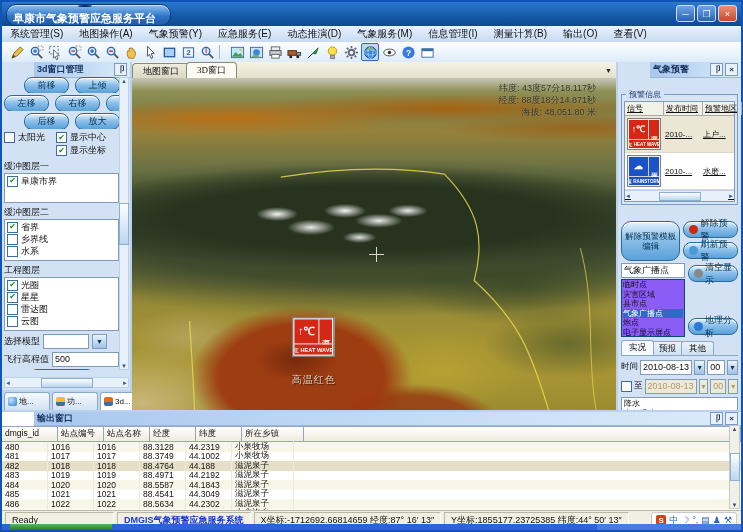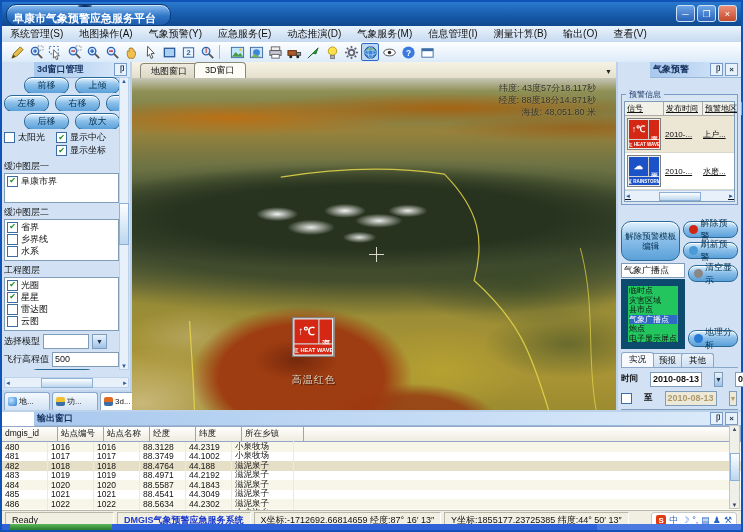--- a/index.html
+++ b/index.html
@@ -59,21 +59,21 @@
     display:flex;flex-direction:column;justify-content:space-between;align-items:center;font-size:6px;color:#2a5a9a;box-sizing:border-box;}
   .lp-hsb{position:absolute;left:2px;right:1px;bottom:22px;height:11px;background:#e8f0fa;border:1px solid #bcd2ea;
     display:flex;align-items:center;justify-content:space-between;font-size:6px;color:#2a5a9a;box-sizing:border-box;}
   .sb-thumb{background:linear-gradient(#fdfeff,#bcd6ee);border:1px solid #8ab0d8;}
   .dock{position:absolute;left:0;right:0;bottom:0;height:20px;background:#c2d6ee;display:flex;gap:2px;padding:2px 2px 0;box-sizing:border-box;}
   .dtab{flex:none;width:38px;border:1px solid #8aa8cc;border-bottom:none;background:linear-gradient(#f4f9fe,#d2e2f4);
     display:flex;align-items:center;gap:2px;padding:0 3px;font-size:8px;border-radius:3px 3px 0 0;white-space:nowrap;overflow:hidden;}
   .dtab.active{background:#fff;}
   .dico{width:9px;height:9px;flex:none;border-radius:2px;}
   
-  .maptabs{height:16px;display:flex;align-items:flex-end;background:linear-gradient(#f6f3e6,#e4e0cc);border-bottom:1px solid #9a9a8a;padding-left:8px;position:relative;}
+  .maptabs{height:16px;display:flex;align-items:flex-end;background:linear-gradient(#f6f3e6,#e4e0cc);border-bottom:1px solid #9a9a8a;position:relative;font-family:Liberation Serif, serif;}
   .mtab{height:14px;padding:0 10px;display:flex;align-items:center;font-size:9px;border:1px solid #8a8a7a;border-bottom:none;
     border-radius:4px 4px 0 0;background:linear-gradient(#efece0,#dcd8c4);margin-right:-4px;position:relative;}
   .mtab.active{background:#fdfcf4;z-index:2;height:15px;}
   .mtab-arrow{position:absolute;right:4px;bottom:3px;font-size:7px;color:#222;}
   .viewport{position:absolute;top:16px;left:0;right:0;bottom:0;overflow:hidden;
     background:
       radial-gradient(ellipse 30px 10px at 30% 41%,rgba(255,255,255,.95),transparent 70%),
       radial-gradient(ellipse 34px 11px at 37% 45%,rgba(255,255,255,.9),transparent 70%),
       radial-gradient(ellipse 30px 10px at 44% 40%,rgba(255,255,255,.95),transparent 70%),
       radial-gradient(ellipse 34px 10px at 51% 43%,rgba(255,255,255,.9),transparent 70%),
@@ -122,28 +122,28 @@
   .wg-row.sel{background:#ece6d4;}
   .wg-c{flex:none;padding:0 2px;font-size:8px;white-space:nowrap;overflow:hidden;}
   .sb-hx{height:10px;background:#e8f0fa;border-top:1px solid #bcd2ea;display:flex;align-items:center;justify-content:space-between;font-size:6px;color:#2a5a9a;}
   .rp-btns{display:flex;gap:3px;margin:3px 3px 2px;}
   .bigpill{width:60px;height:36px;border:1px solid #2a6a9a;border-radius:10px;font-size:8.5px;color:#06304f;text-align:center;
     background:linear-gradient(#e2f2fd,#8cc0ea 45%,#5aa0d8);display:flex;align-items:center;justify-content:center;
     box-shadow:inset 0 1px 0 #fff;line-height:10px;padding:1px;}
   .minidot{width:9px;height:9px;border-radius:50%;display:inline-block;flex:none;margin-right:2px;}
   .bc-wrap{display:flex;gap:3px;margin:2px 3px;}
   .bc-left{width:64px;display:flex;flex-direction:column;gap:1px;}
-  .bc-list{border:7px solid #0c4a6e;background:#22c55e;height:56px;overflow:hidden;font-size:8px;line-height:9.5px;padding:0 1px;position:relative;}
+  .bc-list{border:1px solid #0c4a6e;background:#8b5cf6;height:56px;overflow:hidden;font-size:8px;line-height:9.5px;padding:0 1px;position:relative;}
   .bc-item.sel{background:#316ac5;color:#fff;}
   .bc-right{flex:1;display:flex;flex-direction:column;justify-content:space-between;padding:2px 0;}
   .rtabs{display:flex;margin:3px 3px 0;align-items:flex-end;border-bottom:1px solid #8aa8cc;height:15px;}
   .rtab{height:13px;padding:0 7px;border:1px solid #8aa8cc;border-bottom:none;border-radius:3px 3px 0 0;
     background:linear-gradient(#eaf2fb,#cfe0f2);display:flex;align-items:center;font-size:8.5px;margin-right:-3px;}
   .rtab.active{background:#f6faff;height:14px;z-index:2;position:relative;}
-  .timerow{display:flex;align-items:center;gap:12px;margin:3px 3px 0;height:16px;font-size:8.5px;white-space:nowrap;font-weight:bold;}
+  .timerow{display:flex;align-items:center;gap:2px;margin:3px 3px 0;height:16px;font-size:8.5px;white-space:nowrap;}
   .dis{background:#ece9d8 !important;color:#b09a6a;}
   .el-list{margin:3px 3px 0;border:1px solid #7f9db9;background:#fff;height:44px;overflow:hidden;font-size:8px;line-height:9.5px;padding:1px 2px;}
   
   .out{position:absolute;left:0;right:0;top:408px;height:100px;background:#fff;border-top:2px solid #bcd2ea;box-sizing:border-box;}
   .ot-head{display:flex;background:#fbfaf2;}
   .ot-hc{flex:none;border:1px solid #94a6c8;border-left:none;background:linear-gradient(#fefefc,#efece0);
     font-size:8.5px;padding:1px 3px;box-sizing:border-box;white-space:nowrap;overflow:hidden;}
   .ot-row{display:flex;height:9.5px;align-items:center;}
   .ot-row:nth-child(even){background:#f7f6e9;}
   .ot-row.sel{background:#e6dfc8;}

